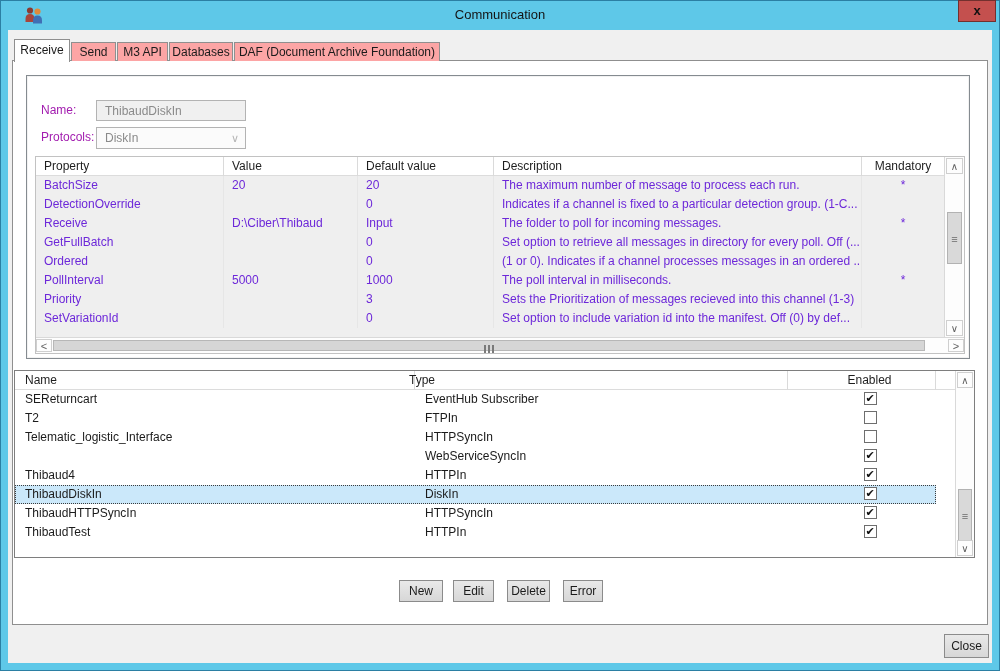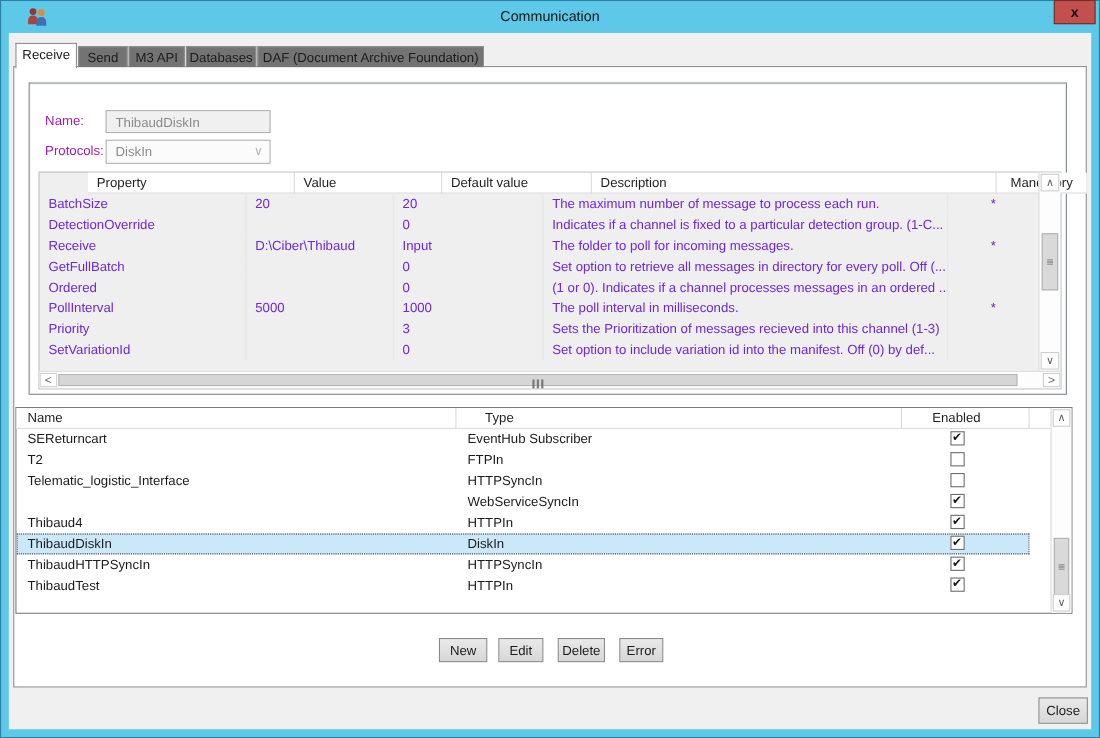--- a/index.html
+++ b/index.html
@@ -10,21 +10,21 @@
   #titlebar{position:absolute;left:0;top:0;width:1000px;height:30px;}
   #title-text{position:absolute;left:0;top:0;width:100%;height:30px;line-height:30px;
        text-align:center;font-size:13px;color:#141414;}
   #app-icon{position:absolute;left:24px;top:6px;width:20px;height:19px;}
   #close-btn{position:absolute;left:958px;top:0;width:38px;height:22px;background:#C4504E;
        border:1px solid #73302e;box-sizing:border-box;text-align:center;line-height:20px;
        font-weight:800;font-size:13px;color:#111;cursor:pointer;}
   
   #client{position:absolute;left:8px;top:30px;width:984px;height:633px;background:#f0f0f0;}
   
-  .tab{position:absolute;box-sizing:border-box;background:#737373;border:1px solid #8f8f8f;
+  .tab{position:absolute;box-sizing:border-box;background:#fca5a5;border:1px solid #8f8f8f;
        border-bottom:none;text-align:center;line-height:18px;z-index:2;cursor:pointer;}
   .tab.active{background:#fff;line-height:21px;z-index:3;}
   #tab-receive{left:14px;top:39px;width:56px;height:23px;}
   #tab-send{left:71px;top:42px;width:45px;height:19px;}
   #tab-m3api{left:117px;top:42px;width:51px;height:19px;}
   #tab-databases{left:169px;top:42px;width:64px;height:19px;}
   #tab-daf{left:234px;top:42px;width:206px;height:19px;}
   #tabpage{position:absolute;left:12px;top:60px;width:976px;height:565px;background:#fff;
        border:1px solid #8f8f8f;box-sizing:border-box;z-index:1;}
   
@@ -36,21 +36,21 @@
   #name-input{position:absolute;left:69px;top:24px;width:150px;height:21px;box-sizing:border-box;
        border:1px solid #b3b3b3;background:#f0f0f0;color:#8a8a8a;font:12px "Liberation Sans",sans-serif;
        padding:0 0 0 8px;}
   #proto-combo{position:absolute;left:69px;top:51px;width:150px;height:22px;box-sizing:border-box;
        border:1px solid #b3b3b3;background:#fbfbfb;color:#8a8a8a;line-height:20px;padding-left:8px;}
   #proto-chevron{position:absolute;right:6px;top:0;color:#b5b5b5;font-size:11px;}
   
   #grid{position:absolute;left:8px;top:80px;width:930px;height:198px;border:1px solid #c2c2c2;
        box-sizing:border-box;background:#efefef;}
   #grid-header{position:absolute;left:0;top:0;width:908px;height:19px;background:#fff;
-       border-bottom:1px solid #dcdcdc;box-sizing:border-box;margin-left:44px;}
+       border-bottom:1px solid #dcdcdc;box-sizing:border-box;}
   .phc{position:absolute;top:0;height:19px;line-height:18px;color:#1e1e1e;box-sizing:border-box;
        border-right:1px solid #dadada;padding-left:8px;overflow:hidden;white-space:nowrap;}
   #prop-body{position:absolute;left:0;top:19px;width:908px;height:161px;overflow:hidden;}
   .prow{position:relative;height:19px;}
   .pcell{position:absolute;top:0;height:19px;line-height:19px;color:#6d28d9;box-sizing:border-box;
        border-right:1px solid #e6e6e6;padding-left:8px;overflow:hidden;white-space:nowrap;}
   .pc-prop{left:0;width:188px;}
   .pc-val{left:188px;width:134px;}
   .pc-def{left:322px;width:136px;}
   .pc-desc{left:458px;width:368px;}
@@ -72,21 +72,21 @@
   #hgrip{position:absolute;left:0;top:1px;width:100%;text-align:center;}
   #hgrip i{display:inline-block;width:2px;height:8px;background:#7a7a7a;margin:0 1px;}
   
   #chanlist{position:absolute;left:14px;top:370px;width:961px;height:188px;background:#fff;
        border:1px solid #7e7e7e;box-sizing:border-box;z-index:4;}
   #chan-header{position:absolute;left:0;top:0;width:940px;height:19px;background:#fff;
        border-bottom:1px solid #dcdcdc;box-sizing:border-box;}
   .chc{position:absolute;top:0;height:19px;line-height:18px;color:#1e1e1e;box-sizing:border-box;
        border-right:1px solid #dadada;padding-left:10px;overflow:hidden;white-space:nowrap;}
   #chc-name{left:0;width:400px;}
-  #chc-type{left:416px;width:389px;}
+  #chc-type{left:384px;width:389px;}
   #chc-enabled{left:789px;width:132px;text-align:center;padding-left:0;}
   #chc-filler{left:921px;width:19px;padding-left:0;border-right:none;}
   #chan-body{position:absolute;left:0;top:19px;width:921px;height:167px;overflow:hidden;}
   .crow{position:relative;height:19px;line-height:19px;}
   .crow.selected{background:#CBE8FA;outline:1px dotted #3c3c3c;outline-offset:-1px;}
   .ccell{position:absolute;top:0;height:19px;line-height:19px;color:#1b1b1b;box-sizing:border-box;
        padding-left:10px;overflow:hidden;white-space:nowrap;}
   .cc-name{left:0;width:400px;}
   .cc-type{left:400px;width:389px;}
   .cc-enabled{left:789px;width:132px;text-align:center;padding-left:0;}

